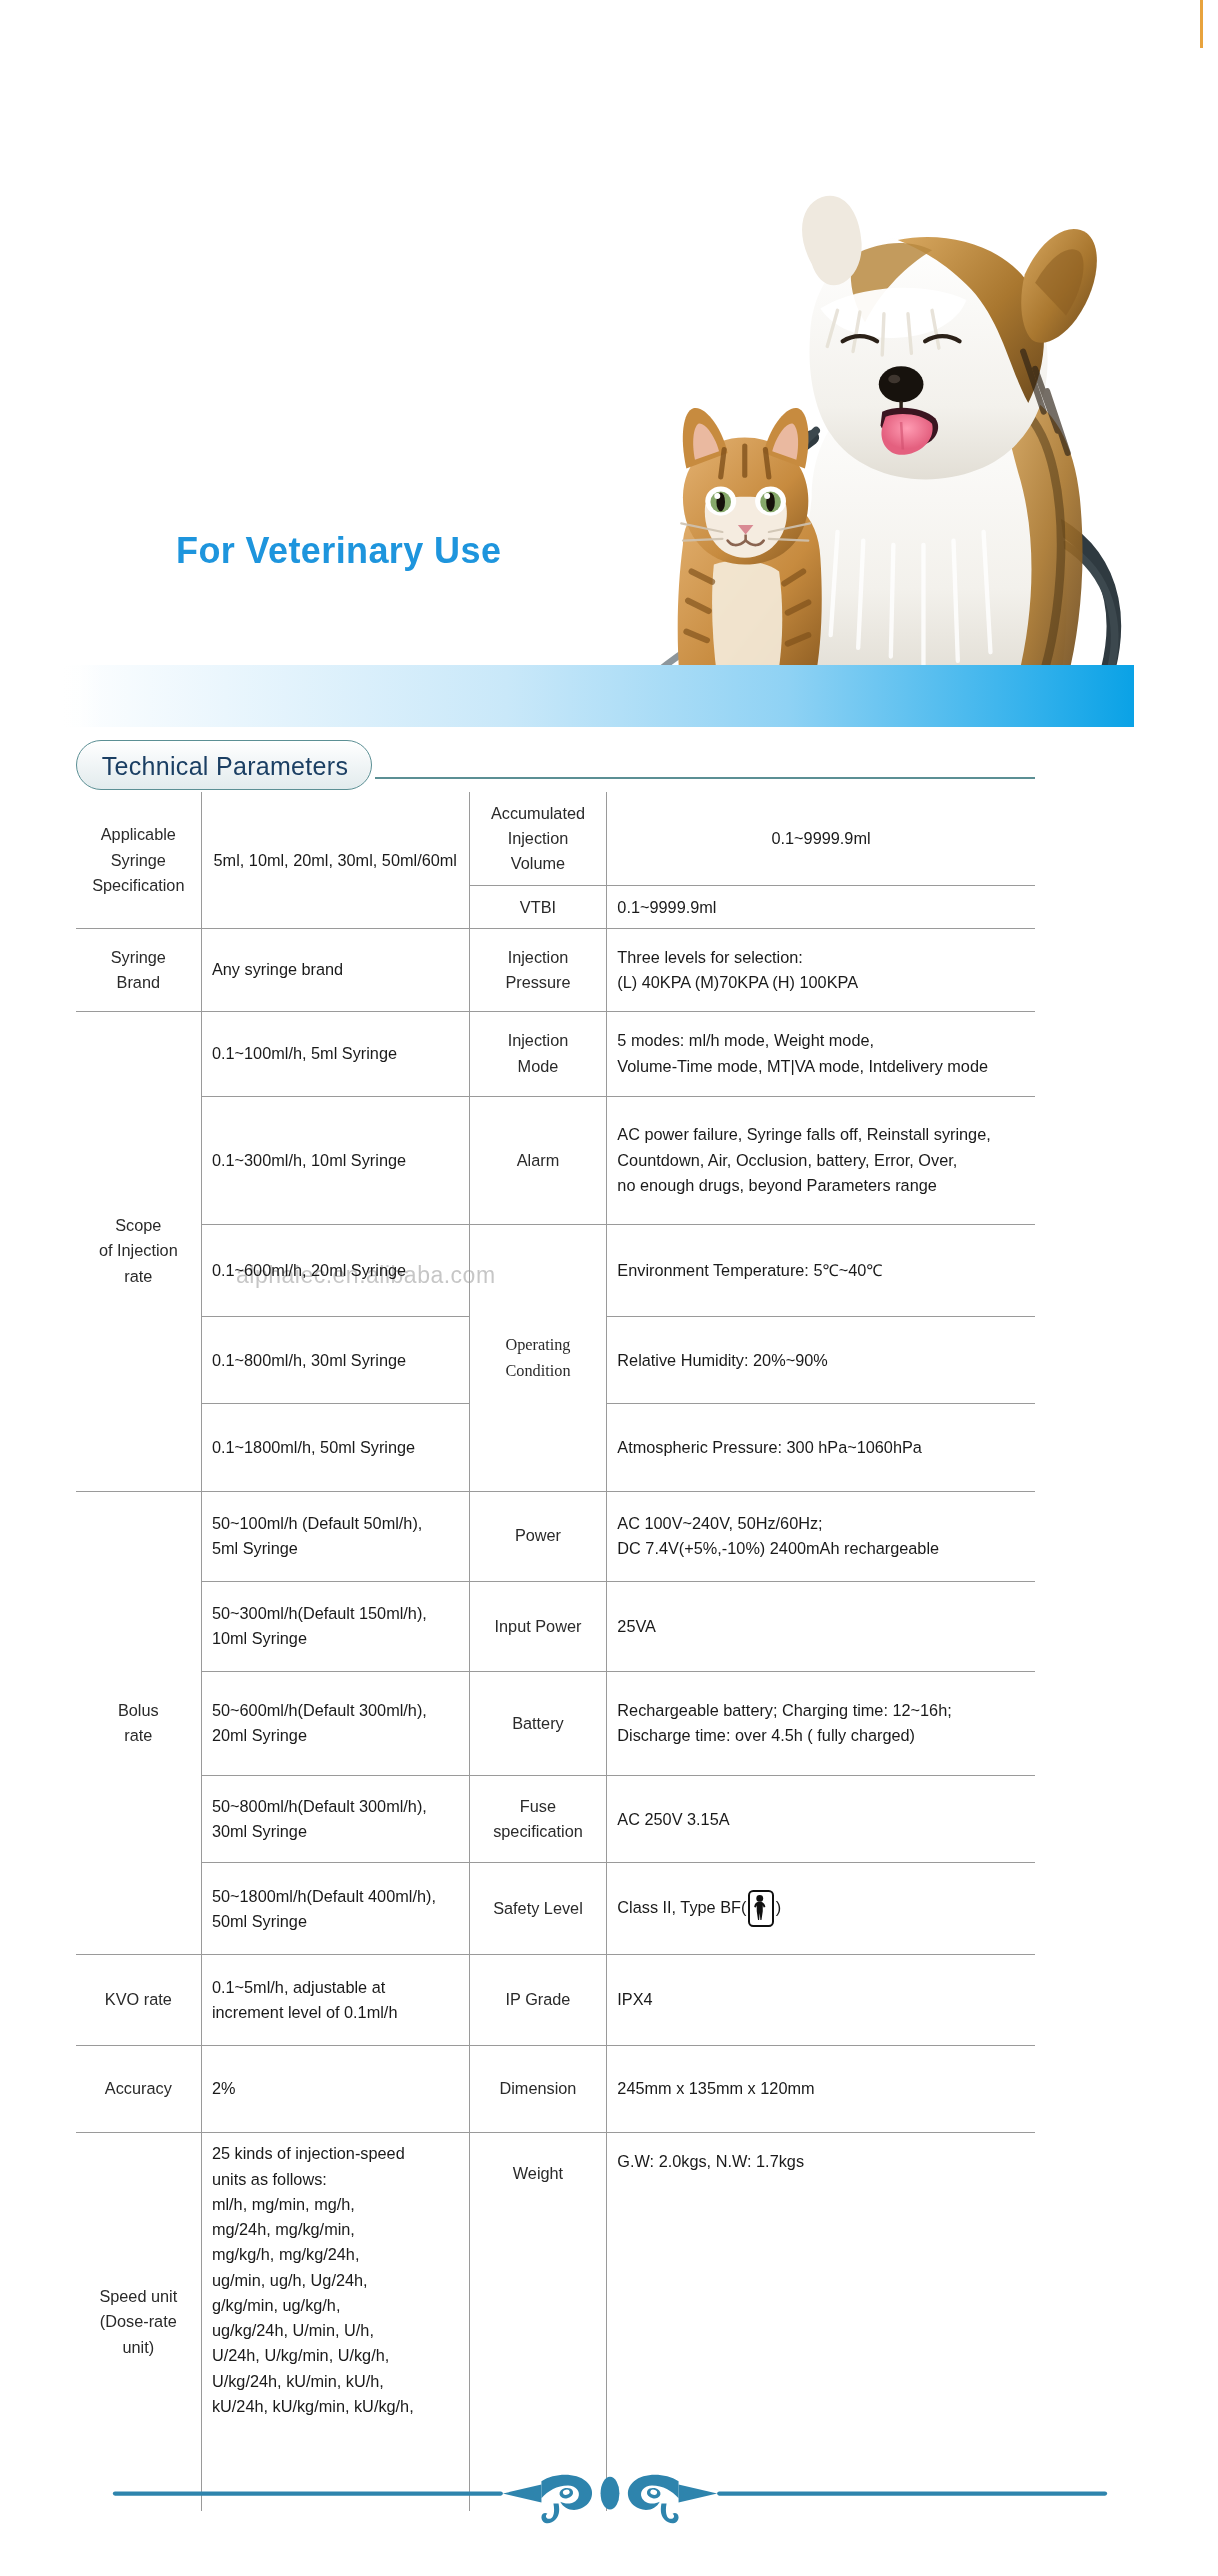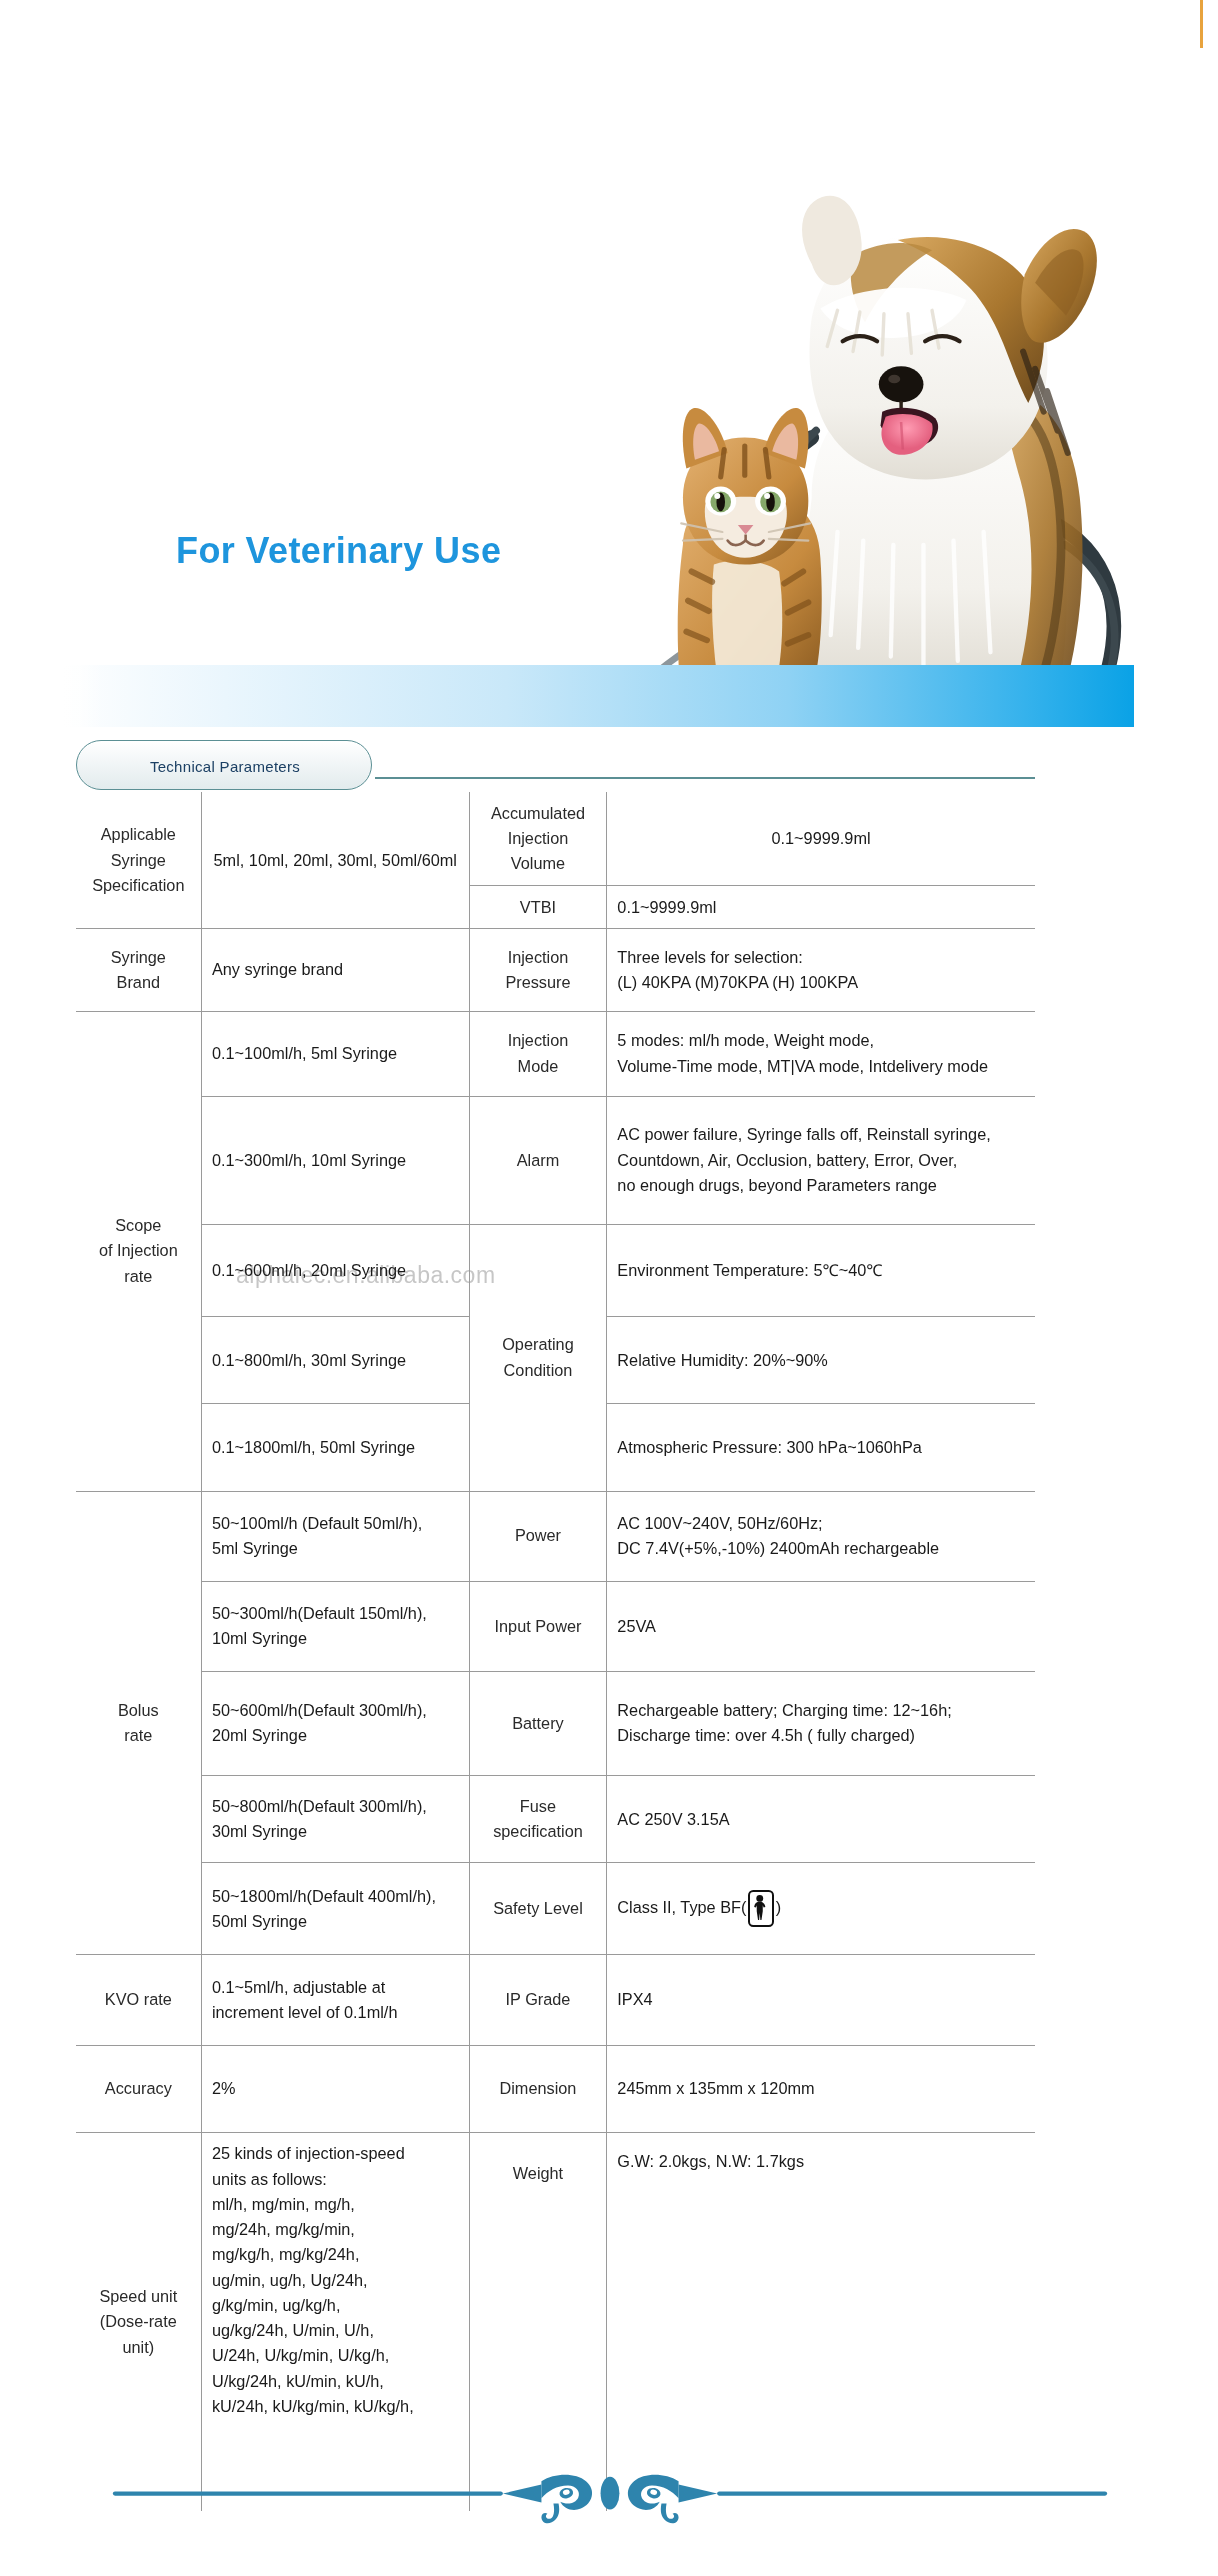--- a/index.html
+++ b/index.html
@@ -56,21 +56,21 @@
     position:absolute;left:76px;top:740px;
     width:296px;height:50px;
     border:1.7px solid #5b8f94;
     border-radius:26px;
     background:linear-gradient(to bottom,#ffffff 0%,#f2f6f7 45%,#e2ebed 100%);
     box-sizing:border-box;
   }
   .pill-label{
     position:absolute;left:0;top:0;width:296px;height:50px;
     display:flex;align-items:center;justify-content:center;
-    font-size:15px;color:#1b3f63;letter-spacing:0.3px;text-align:center;
+    font-size:25px;color:#1b3f63;letter-spacing:0.3px;text-align:center;
   }
 
   .pill-rule{
     position:absolute;left:76px;top:777px;width:959px;height:1.7px;
     background:#5b8f94;
   }
   .pill-mask{
     position:absolute;left:74px;top:769px;width:301px;height:22px;background:#ffffff;
   }
 
@@ -363,21 +363,21 @@
       <tr>
         <td class="v" style="height:110px">0.1~300ml/h,  10ml Syringe</td>
         <td class="k">Alarm</td>
         <td class="v nb-r loose" style="white-space: pre-line;">AC power failure, Syringe falls off, Reinstall syringe,
 Countdown, Air,  Occlusion,          battery, Error, Over,
 no enough drugs, beyond  Parameters range</td>
       </tr>
 
       <tr>
         <td class="v" style="height:74px">0.1~600ml/h,  20ml Syringe</td>
-        <td class="k" rowspan="3" style="white-space: pre-line;">Operating
+        <td class="k" rowspan="3" style="white-space: pre-line; font-family: Liberation Serif, serif;">Operating
 Condition</td>
         <td class="v nb-r">Environment Temperature: 5℃~40℃</td>
       </tr>
 
       <tr>
         <td class="v" style="height:69px">0.1~800ml/h,  30ml Syringe</td>
         <td class="v nb-r">Relative Humidity: 20%~90%</td>
       </tr>
 
       <tr>

